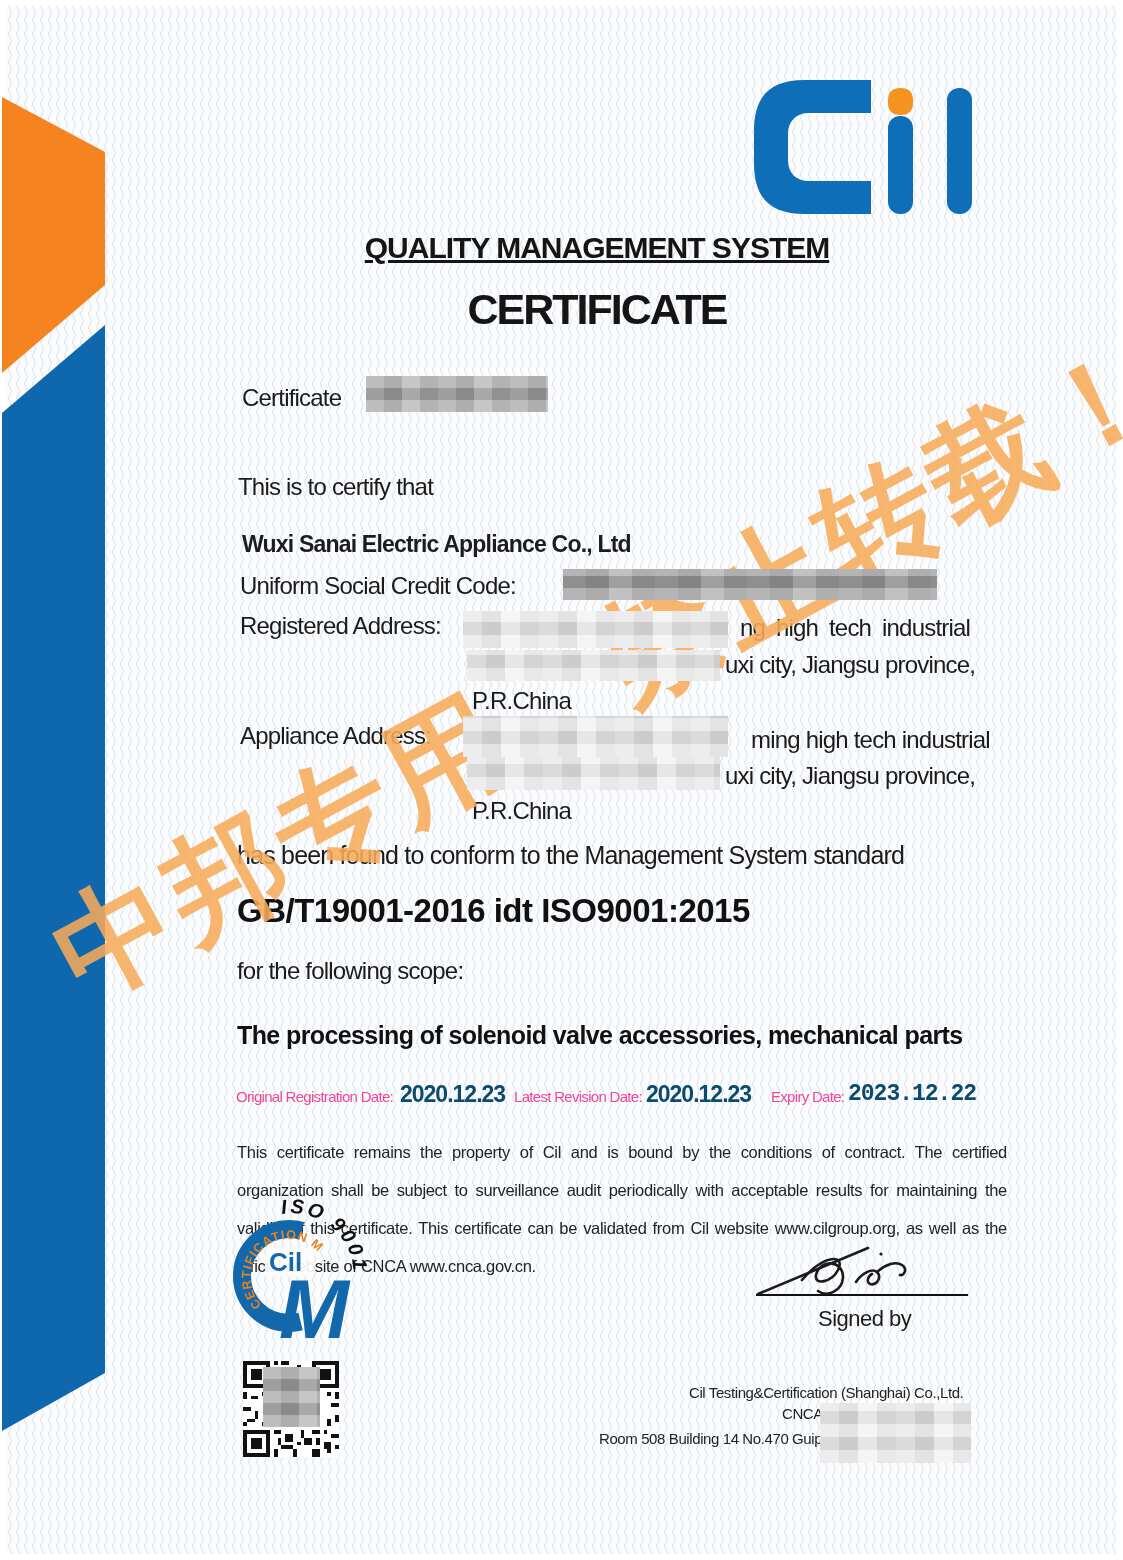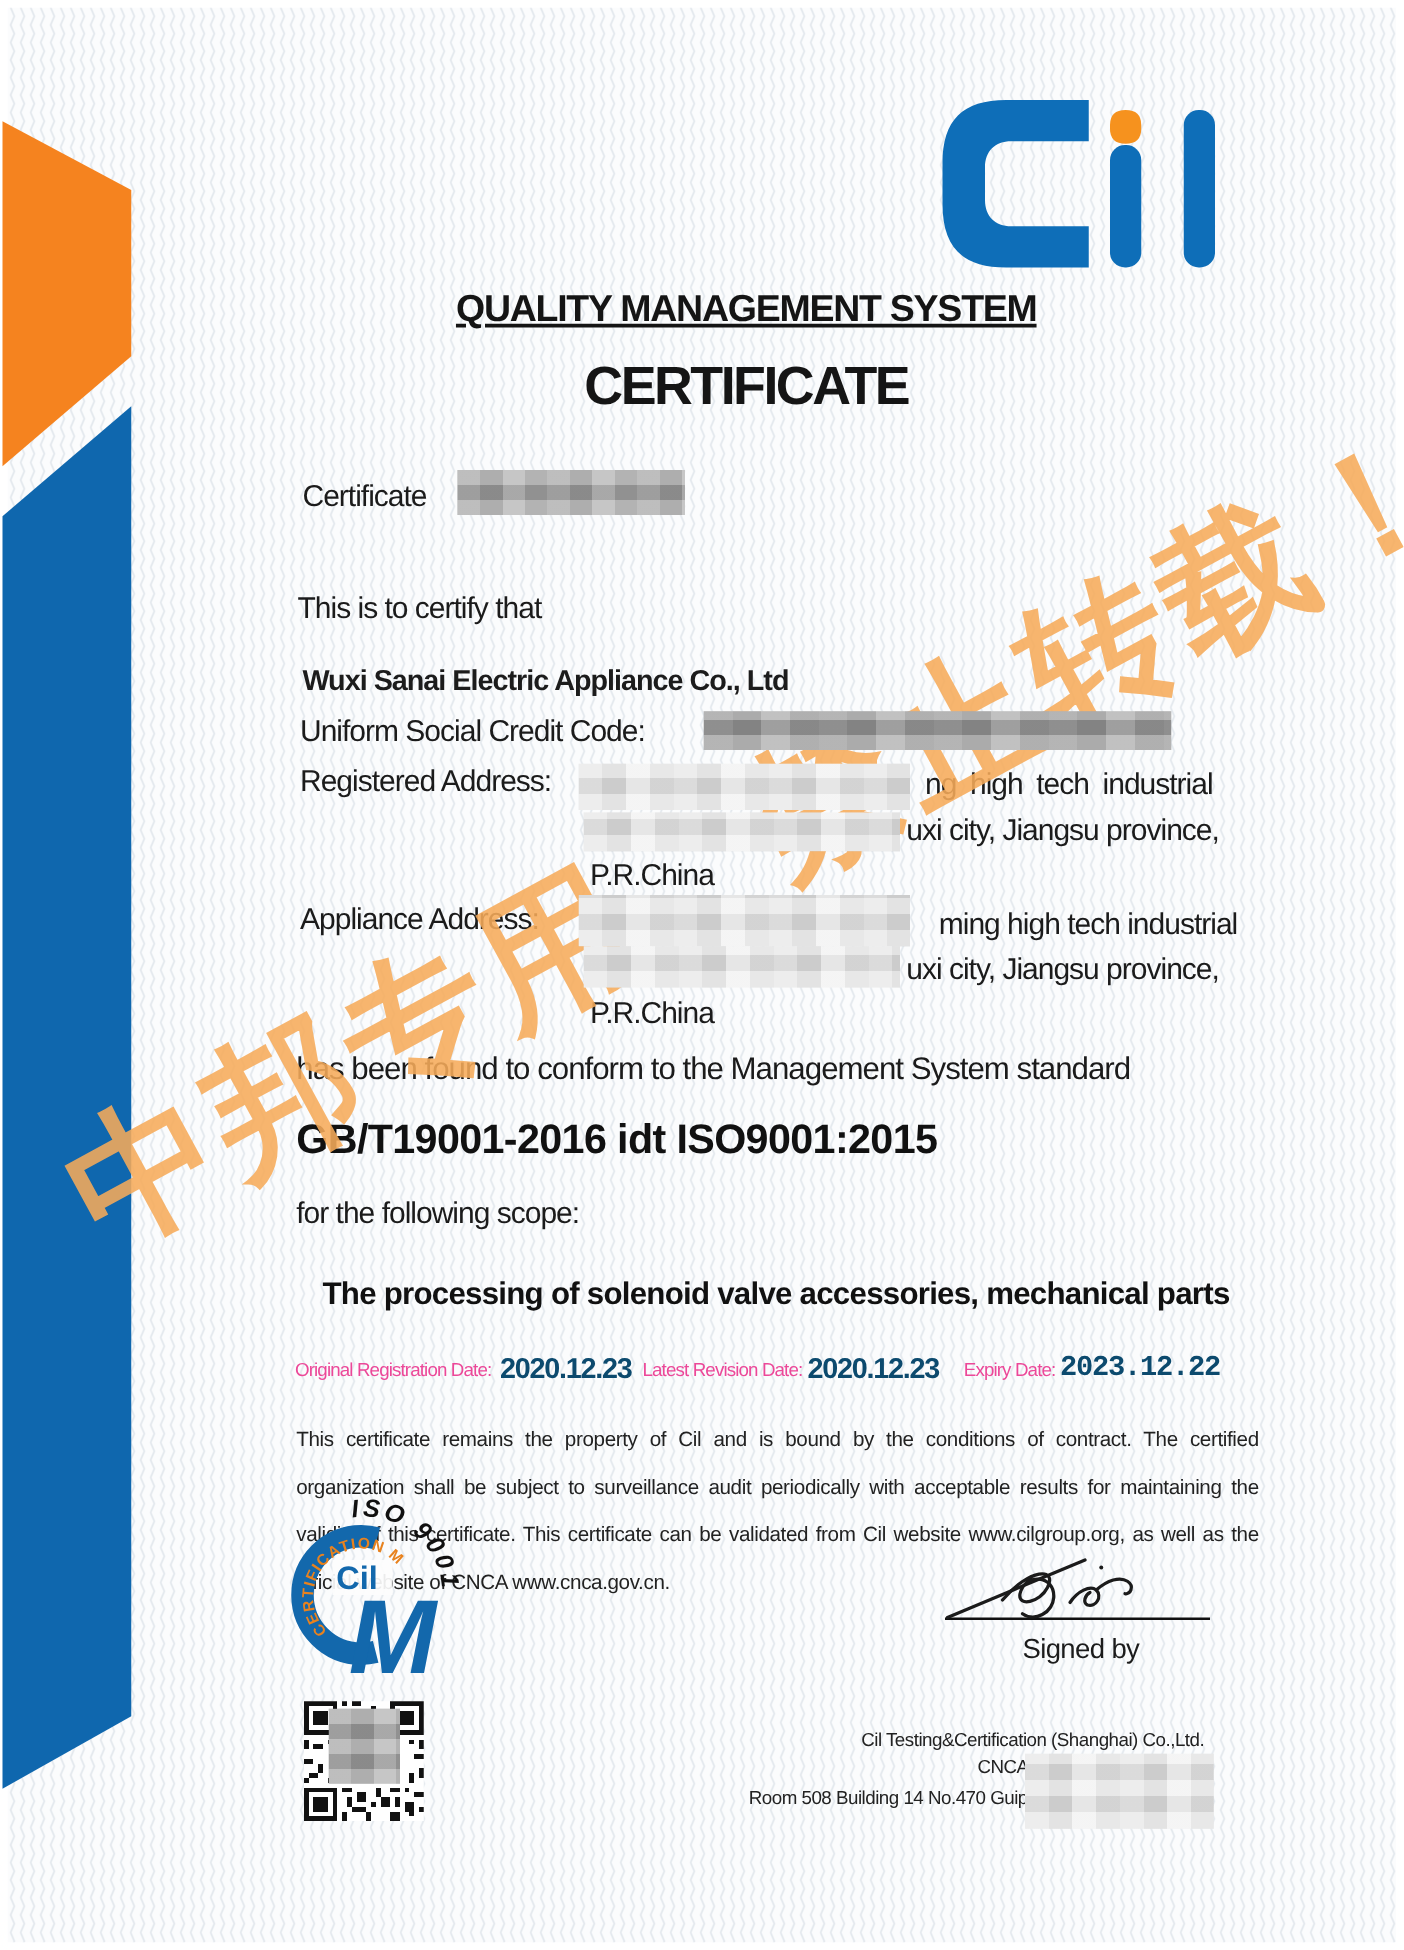--- a/index.html
+++ b/index.html
@@ -101,21 +101,21 @@
   <div class="t body" style="left:740px; top:726px;margin-left:11px;">ming high tech industrial</div>
   <div class="t body" style="left:725px; top:762px;">uxi city, Jiangsu province,</div>
   <div class="t body" style="left:472px; top:797px;">P.R.China</div>
 
   <div class="t body" style="left:237px; top:841px; font-size:25px;">has been found to conform to the Management System standard</div>
 
   <div class="t standard" style="left:237px; top:892px;">GB/T19001-2016 idt ISO9001:2015</div>
 
   <div class="t body" style="left:237px; top:957px;">for the following scope:</div>
 
-  <div class="t scope" style="left:237px; top:1021px;margin-left:21px;">The processing of solenoid valve accessories, mechanical parts</div>
+  <div class="t scope" style="left:237px; top:1021px;">The processing of solenoid valve accessories, mechanical parts</div>
 
   <div class="t date-label" style="left:236px; top:1088px;">Original Registration Date:</div>
   <div class="t date-value" style="left:400px; top:1081px;">2020.12.23</div>
   <div class="t date-label" style="left:514px; top:1088px;">Latest Revision Date:</div>
   <div class="t date-value" style="left:646px; top:1081px;">2020.12.23</div>
   <div class="t date-label" style="left:771px; top:1088px;">Expiry Date:</div>
   <div class="t date-value" style="left:848px; top:1081px;font-family:Liberation Mono, monospace;">2023.12.22</div>
 
   <div class="fine-print">This certificate remains the property of Cil and is bound by the conditions of contract. The certified organization shall be subject to surveillance audit periodically with acceptable results for maintaining the validity of this certificate. This certificate can be validated from  Cil website www.cilgroup.org, as well as the official website of CNCA www.cnca.gov.cn.</div>
 

